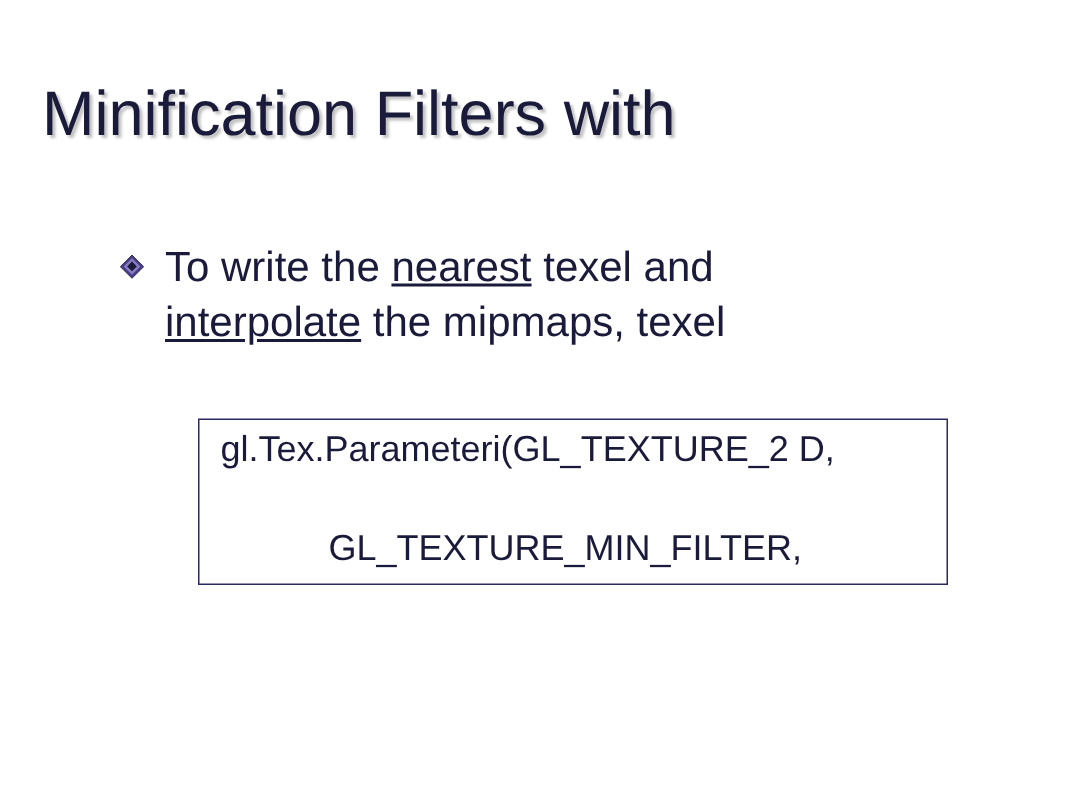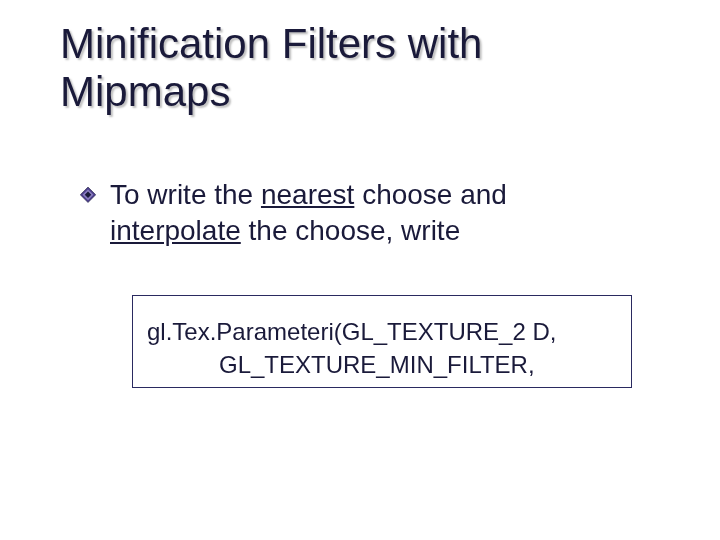--- a/index.html
+++ b/index.html
@@ -5,22 +5,23 @@
   * {margin:0;padding:0;box-sizing:border-box;}
   body {
     width:720px;height:540px;
     background:#fff;
     font-family:"Trebuchet MS","Verdana",sans-serif;
     color:#1a1a3a;
     position:relative;
     overflow:hidden;
   }
   .title-block {
-    padding:20px 0 4px 60px;
+    padding:20px 0 4px 28px;
     text-shadow:2px 2px 2px rgba(0,0,0,0.25);
+    margin-top:32px;
   }
   .title-line {
     font-size:42px;
     font-weight:400;
     line-height:1.15;
     letter-spacing:0px;
   }
   .content {
     padding:56px 64px 0 88px;
     font-size:28px;
@@ -33,49 +34,48 @@
   }
   .diamond {
     position:absolute;
     left:-8px;top:10px;
     width:16px;height:16px;
   }
   .diamond svg {display:block;}
   .code-box {
     margin:46px 0 0 44px;
     border:1px solid #2a2a60;
-    padding:20px 14px 6px 14px;
+    padding:4px 14px 6px 14px;
     width:500px;
     font-size:24px;
     line-height:1.35;
     background:#fff;
   }
-  .code-line2,.code-line3 {padding-left:72px;}
+  .code-line2,.code-line3 {padding-left:72px;margin-top:34px;}
   .u {text-decoration:underline;text-align:center;}
 </style>
 </head>
 <body>
 
 <div class="title-block">
   <div class="title-line">Minification Filters with</div>
-  <div class="title-line">Mipmaps</div>
 </div>
 
 <div class="content">
   <div class="bullet-row">
     <span class="diamond">
       <svg width="16" height="16" viewBox="0 0 16 16">
         <rect x="8" y="0" width="11" height="11" transform="rotate(45 8 0)" fill="#4a3d8a" stroke="#1a1a3a" stroke-width="0.5"></rect>
         <rect x="8" y="2.2" width="7.8" height="7.8" transform="rotate(45 8 2.2)" fill="#8a7dc0"></rect>
         <rect x="8" y="4.4" width="4.6" height="4.6" transform="rotate(45 8 4.4)" fill="#1a1a3a"></rect>
       </svg>
     </span>
     <span>
-      <span>To write the </span><span class="u">nearest</span><span> choose and</span><br>
-      <span class="u">interpolate</span><span> the choose, write</span>
+      <span>To write the </span><span class="u">nearest</span><span> texel and</span><br>
+      <span class="u">interpolate</span><span> the mipmaps, texel</span>
     </span>
   </div>
 
   <div class="code-box">
     <div>gl.Tex.Parameteri(GL_TEXTURE_2 D,</div>
     <div class="code-line2">GL_TEXTURE_MIN_FILTER,</div>
   </div>
 </div>
 
 </body></html>

